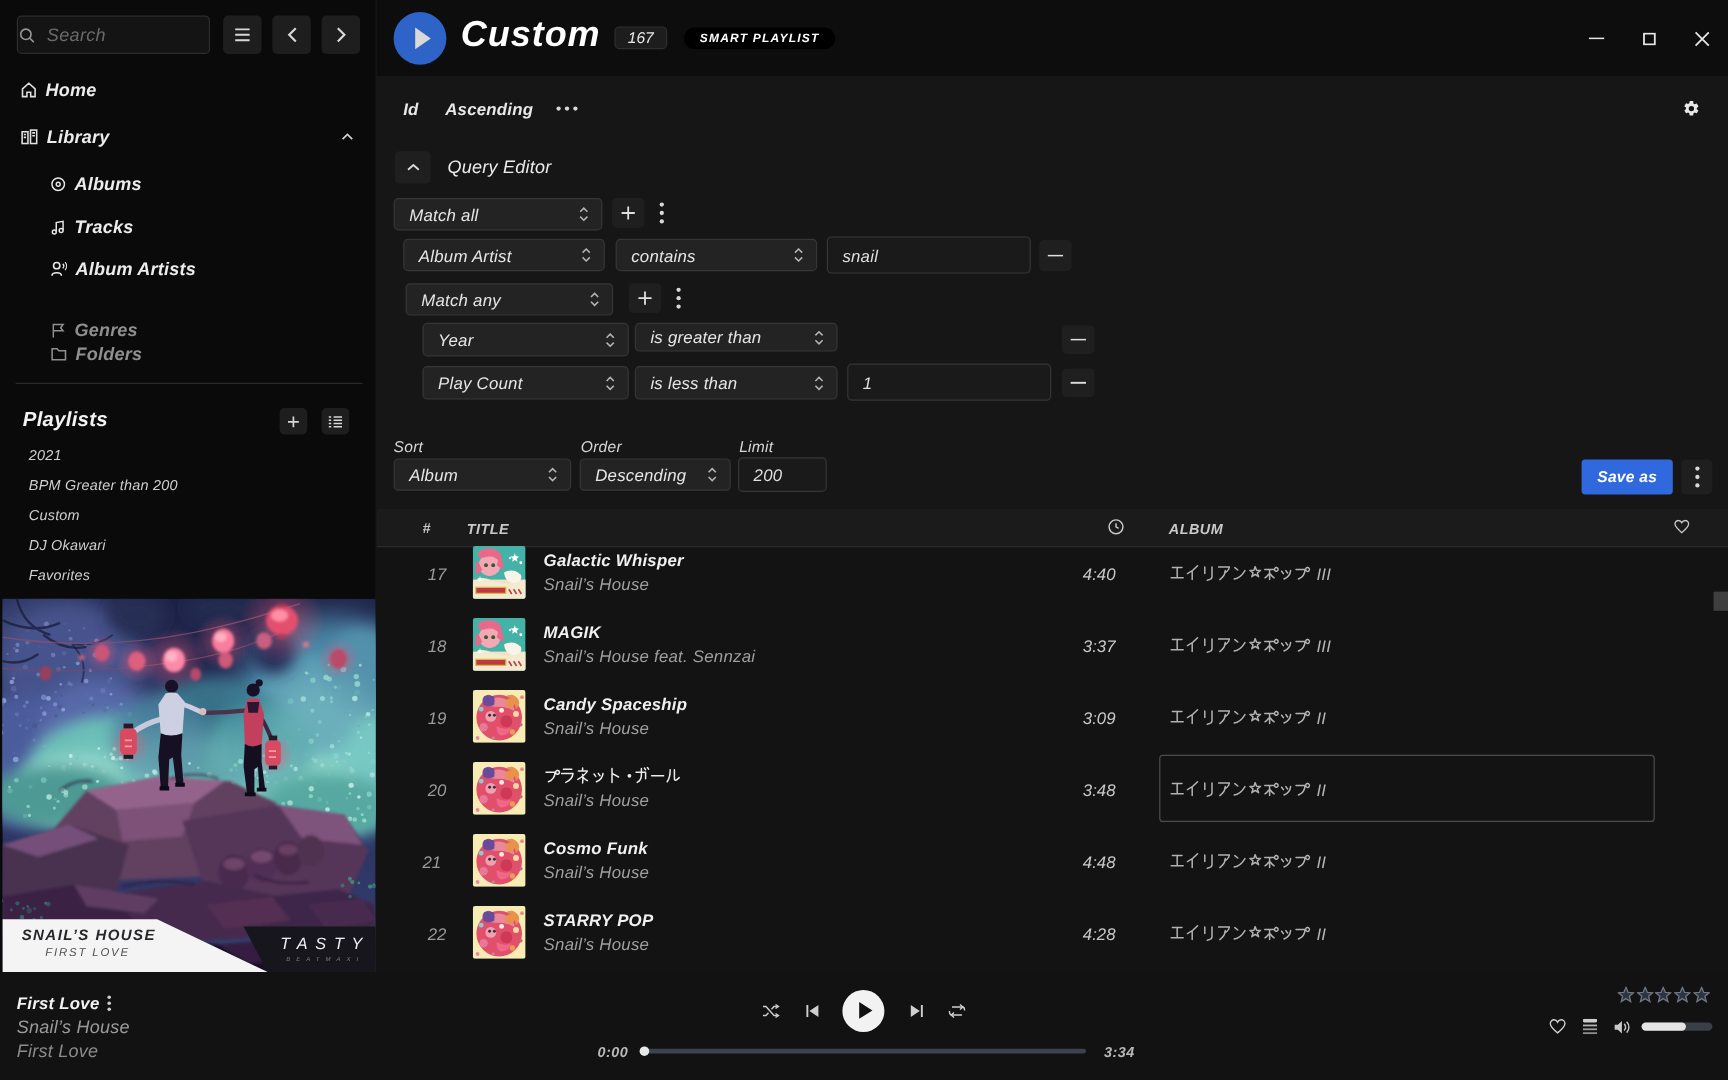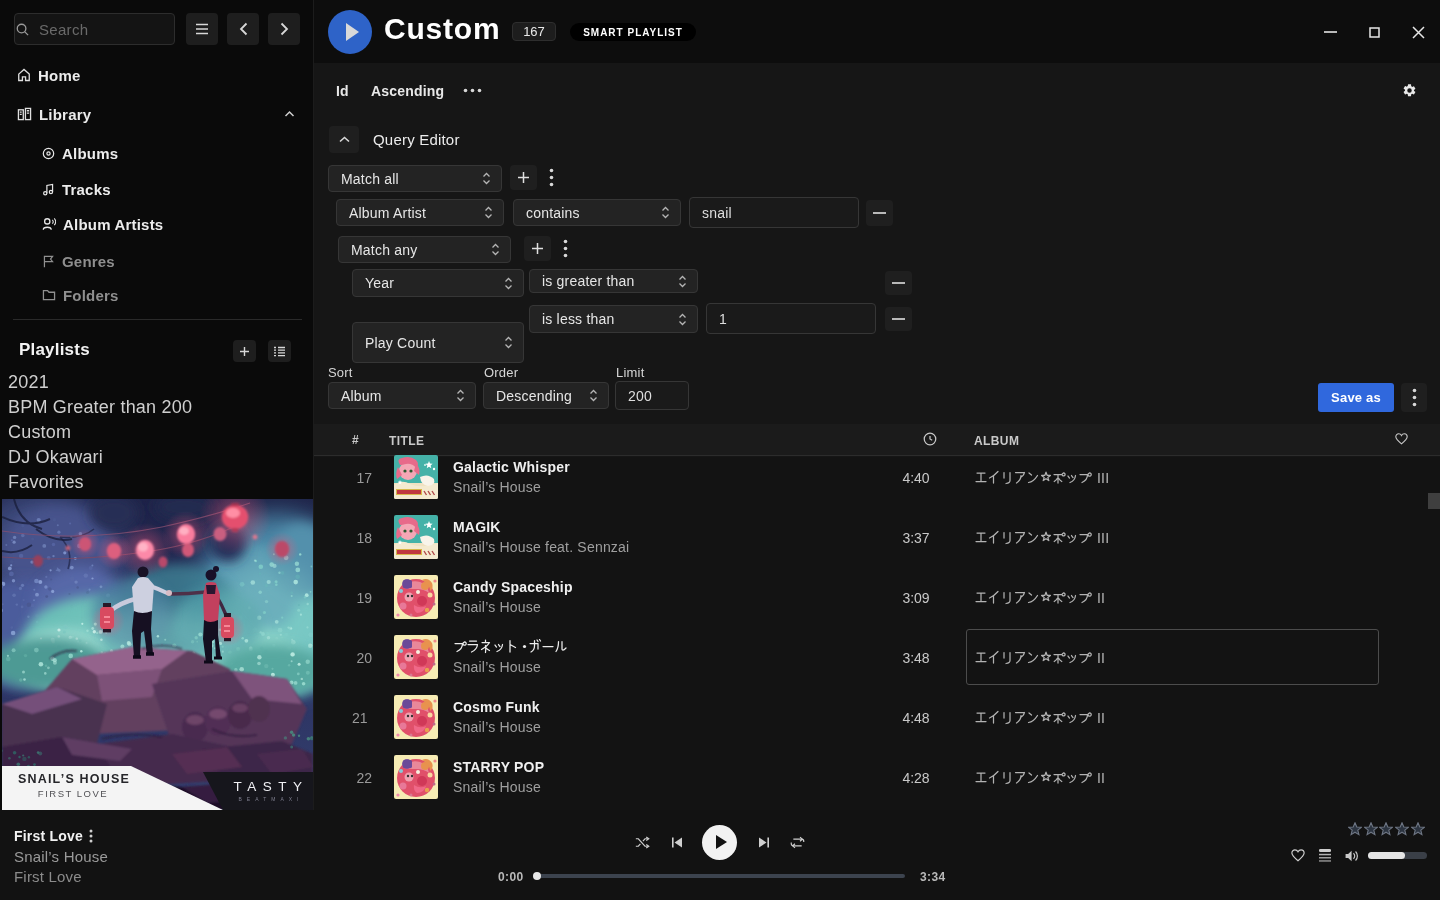--- a/index.html
+++ b/index.html
@@ -1,32 +1,32 @@
 <!DOCTYPE html>
 <html><head>
 <meta charset="utf-8">
 <style>
 * { margin:0; padding:0; box-sizing:border-box; }
 html,body { width:1440px; height:900px; background:#0c0c0c; font-family:"Liberation Sans",sans-serif; overflow:hidden; }
 .abs { position:absolute; }
-#stage { position:relative; width:1440px; height:900px; }
+#stage { position:relative; width:1440px; height:900px;font-style:italic; }
 
 #sidebar { position:absolute; left:0; top:0; width:314px; height:810px; background:#0a0a0a; border-right:1px solid #1c1c1c; }
 .sbtn { position:absolute; width:32px; height:32px; background:#1e1e1e; border-radius:4px; display:flex; align-items:center; justify-content:center; }
 #search { position:absolute; left:14px; top:13px; width:161px; height:32px; border:1px solid #2d2d2d; background:#141414; border-radius:4px; display:flex; align-items:center; }
 #search span { color:#6a6a6a; font-size:15px; letter-spacing:.3px; margin-left:9px; }
 .nav { position:absolute; left:0; width:100%; height:26px; display:flex; align-items:center; }
 .nav svg { margin-left:17px; }
 .nav .lbl { margin-left:7px; font-size:15px; font-weight:bold; color:#ececec; letter-spacing:.2px; }
 .nav.sub svg { margin-left:42px; }
 .nav.dim .lbl { color:#8f8f8f; }
 #divider { position:absolute; left:13px; top:319px; width:289px; height:1px; background:#2a2a2a; }
 #pl-title { position:absolute; left:19px; top:340px; font-size:17px; font-weight:bold; color:#f3f3f3; letter-spacing:.2px; }
 .plbtn { position:absolute; top:340px; width:23px; height:22px; background:#1e1e1e; border-radius:4px; display:flex; align-items:center; justify-content:center; }
-.pl-item { position:absolute; left:8px; font-size:18px; color:#cfcfcf; letter-spacing:.2px; }
+.pl-item { position:absolute; left:24px; font-size:12px; color:#cfcfcf; letter-spacing:.2px; }
 
 #topstrip { position:absolute; left:314px; top:0; width:1126px; height:63px; background:#0d0d0d; }
 #playbig { position:absolute; left:328px; top:10px; width:44px; height:44px; border-radius:50%; background:#2e63c8; }
 #playbig:after { content:""; position:absolute; left:18px; top:13px; border-left:13px solid #d9d9d9; border-top:9px solid transparent; border-bottom:9px solid transparent; }
 #title { position:absolute; left:384px; top:12px; font-size:30px; font-weight:bold; color:#fff; letter-spacing:.8px; }
 #count { position:absolute; left:512px; top:22px; width:44px; height:19px; background:#1d1d1d; border:1px solid #2e2e2e; border-radius:4px; color:#e8e8e8; font-size:13px; display:flex; align-items:center; justify-content:center; }
 #smart { position:absolute; left:570px; top:23px; width:126px; height:18px; background:#000; border-radius:9px; color:#fff; font-size:10px; font-weight:bold; letter-spacing:1px; display:flex; align-items:center; justify-content:center; }
 
 
 #content { position:absolute; left:314px; top:63px; width:1126px; height:747px; background:#161616; }
@@ -129,21 +129,21 @@
       <span class="lbl">Tracks</span>
     </div>
   <div class="nav sub" style="top:211px;">
       <svg width="14" height="14" viewBox="0 0 16 16" fill="none" stroke="#e6e6e6" stroke-width="1.5">
         <circle cx="6" cy="5" r="3"></circle>
         <path d="M1.5 14.5 C1.5 10.8 10.5 10.8 10.5 14.5"></path>
         <path d="M11.8 3.2 a3.2 3.2 0 0 1 0 4.4 M14 1.6 a5.8 5.8 0 0 1 0 7.6" stroke-width="1.2"></path>
       </svg>
       <span class="lbl">Album Artists</span>
     </div>
-  <div class="nav sub dim" style="top:248px;text-align:center;">
+  <div class="nav sub dim" style="top:262px;text-align:center;">
       <svg width="13" height="13" viewBox="0 0 16 16" fill="none" stroke="#909090" stroke-width="1.5">
         <path d="M3 15 V1.8 H13 L10.5 5 L13 8.2 H3"></path>
       </svg>
       <span class="lbl">Genres</span>
     </div>
   <div class="nav sub dim" style="top:282px;">
       <svg width="14" height="12" viewBox="0 0 16 14" fill="none" stroke="#909090" stroke-width="1.5">
         <path d="M1.5 12.5 V1.8 H6.3 L8 3.8 H14.5 V12.5 Z"></path>
       </svg>
       <span class="lbl">Folders</span>
@@ -847,21 +847,21 @@
       <span class="t">is greater than</span>
       <svg width="9" height="15" viewBox="0 0 9 15" fill="none" stroke="#b5b5b5" stroke-width="1.3">
         <path d="M1.5 5.5 L4.5 2.5 L7.5 5.5 M1.5 9.5 L4.5 12.5 L7.5 9.5"></path>
       </svg>
     </div>
   <div class="qbtn" style="left:885px;top:271px;width:27px;height:24px;">
       <svg width="13" height="2" stroke="#e0e0e0" stroke-width="1.6">
         <path d="M0 1h13"></path>
       </svg>
     </div>
-  <div class="sel" style="left:352px;top:322px;width:172px;height:41px;">
+  <div class="sel" style="left:352px;top:305px;width:172px;height:28px;">
       <span class="t">Play Count</span>
       <svg width="9" height="15" viewBox="0 0 9 15" fill="none" stroke="#b5b5b5" stroke-width="1.3">
         <path d="M1.5 5.5 L4.5 2.5 L7.5 5.5 M1.5 9.5 L4.5 12.5 L7.5 9.5"></path>
       </svg>
     </div>
   <div class="sel" style="left:529px;top:305px;width:169px;height:28px;">
       <span class="t">is less than</span>
       <svg width="9" height="15" viewBox="0 0 9 15" fill="none" stroke="#b5b5b5" stroke-width="1.3">
         <path d="M1.5 5.5 L4.5 2.5 L7.5 5.5 M1.5 9.5 L4.5 12.5 L7.5 9.5"></path>
       </svg>

